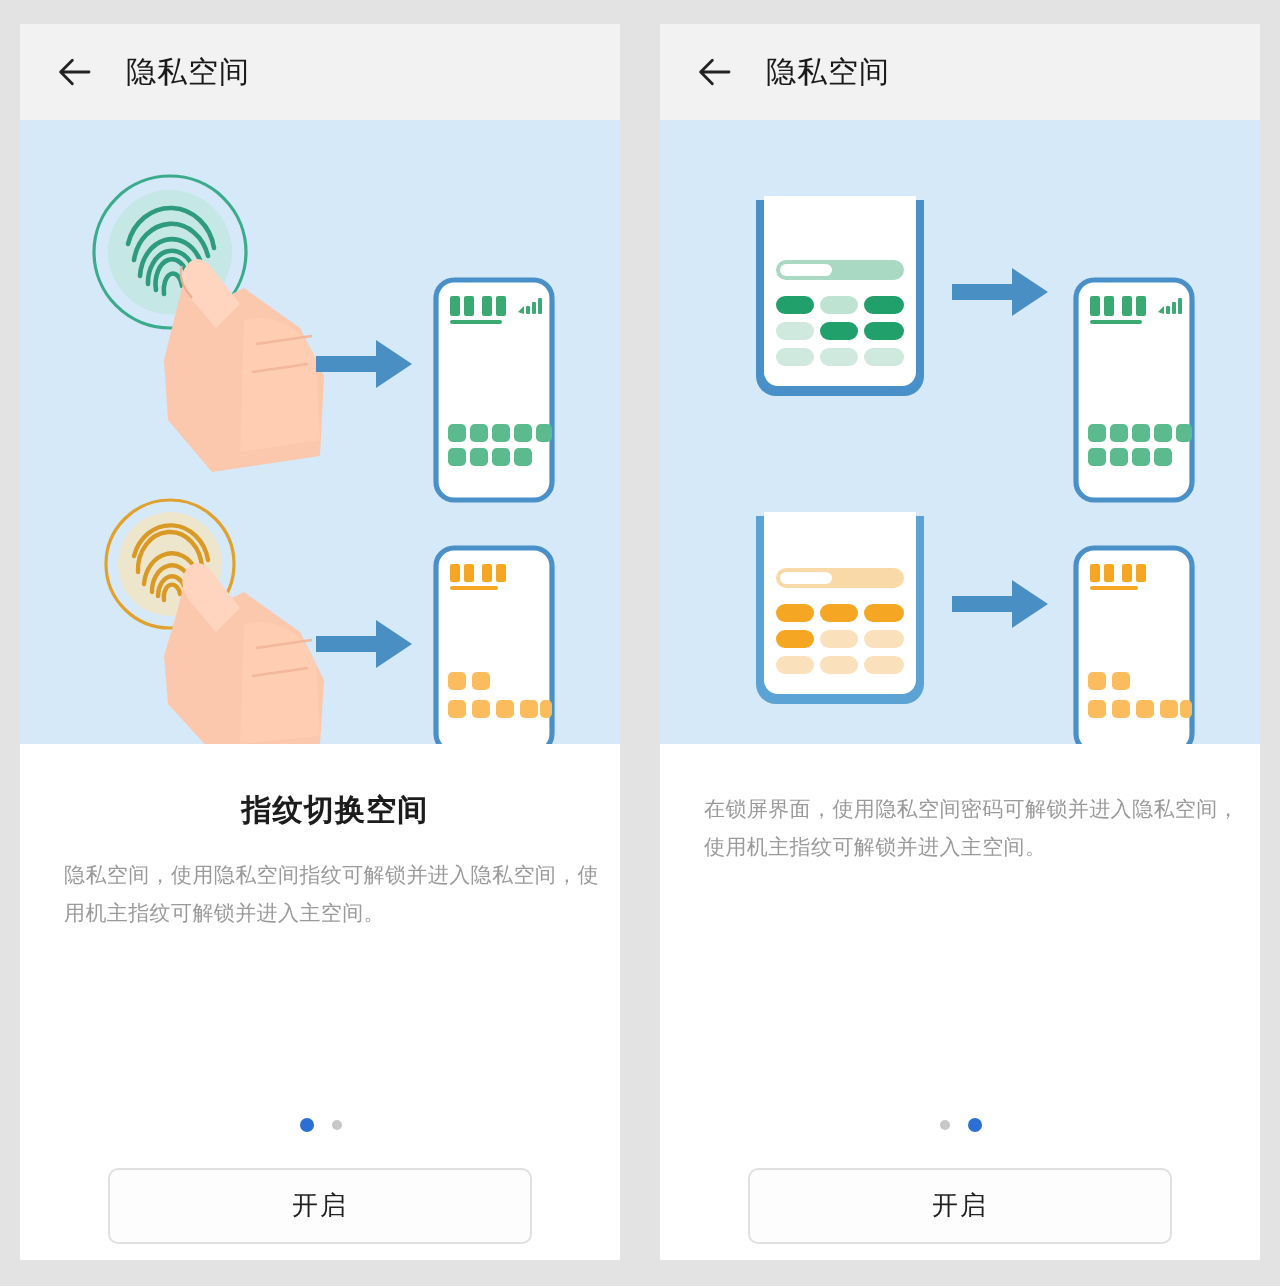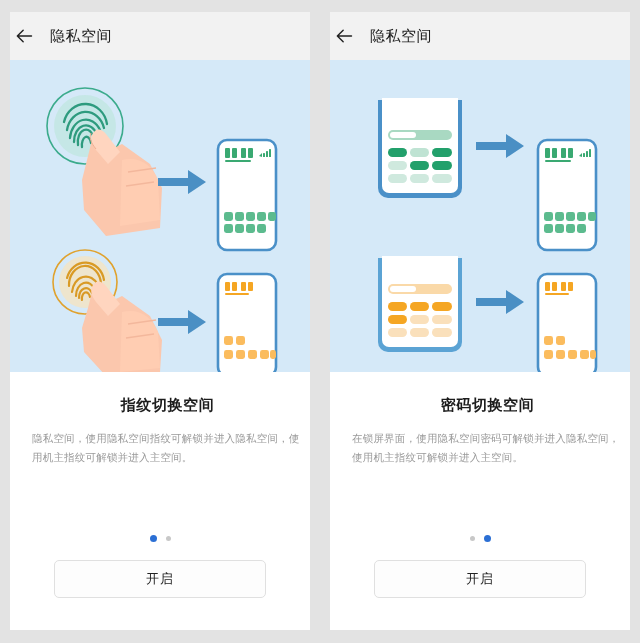--- a/index.html
+++ b/index.html
@@ -24,21 +24,21 @@
     overflow: hidden;
   }
   #panel-left  { left: 10px; }
   #panel-right { left: 330px; }
 
   .header {
     height: 48px;
     background: #f2f2f2;
     display: flex;
     align-items: center;
-    padding-left: 4px;
+    padding-left: 17px;
     box-sizing: border-box;
   }
   .back-icon {
     width: 20px;
     height: 20px;
     flex: 0 0 auto;
     margin-right: 16px;
   }
   .header-title {
     font-size: 15px;
@@ -72,21 +72,21 @@
     margin: 0;
     text-align: left;
     letter-spacing: 0.2px;
   }
 
   .bottom {
     position: absolute;
     left: 0;
     right: 0;
     bottom: 0;
-    padding-bottom: 32px;
+    padding-bottom: 8px;
   }
   .dots {
     display: flex;
     justify-content: center;
     align-items: center;
     gap: 9px;
     margin-bottom: 18px;
     height: 8px;
   }
   .dot {
@@ -346,21 +346,20 @@
             <rect x="226" y="290" width="9" height="9" rx="2.4"></rect>
             <rect x="238" y="290" width="9" height="9" rx="2.4"></rect>
             <rect x="250" y="290" width="9" height="9" rx="2.4"></rect>
             <rect x="260" y="290" width="6" height="9" rx="2.4"></rect>
           </g>
         </g>
       </svg>
     </div>
 
     <div class="text-block">
-      <h2 class="card-title">密码切换空间</h2>
       <p class="card-desc">在锁屏界面，使用隐私空间密码可解锁并进入隐私空间，使用机主指纹可解锁并进入主空间。</p>
     </div>
 
     <div class="bottom">
       <div class="dots">
         <span class="dot"></span>
         <span class="dot active"></span>
       </div>
       <button class="enable-btn">开启</button>
     </div>

